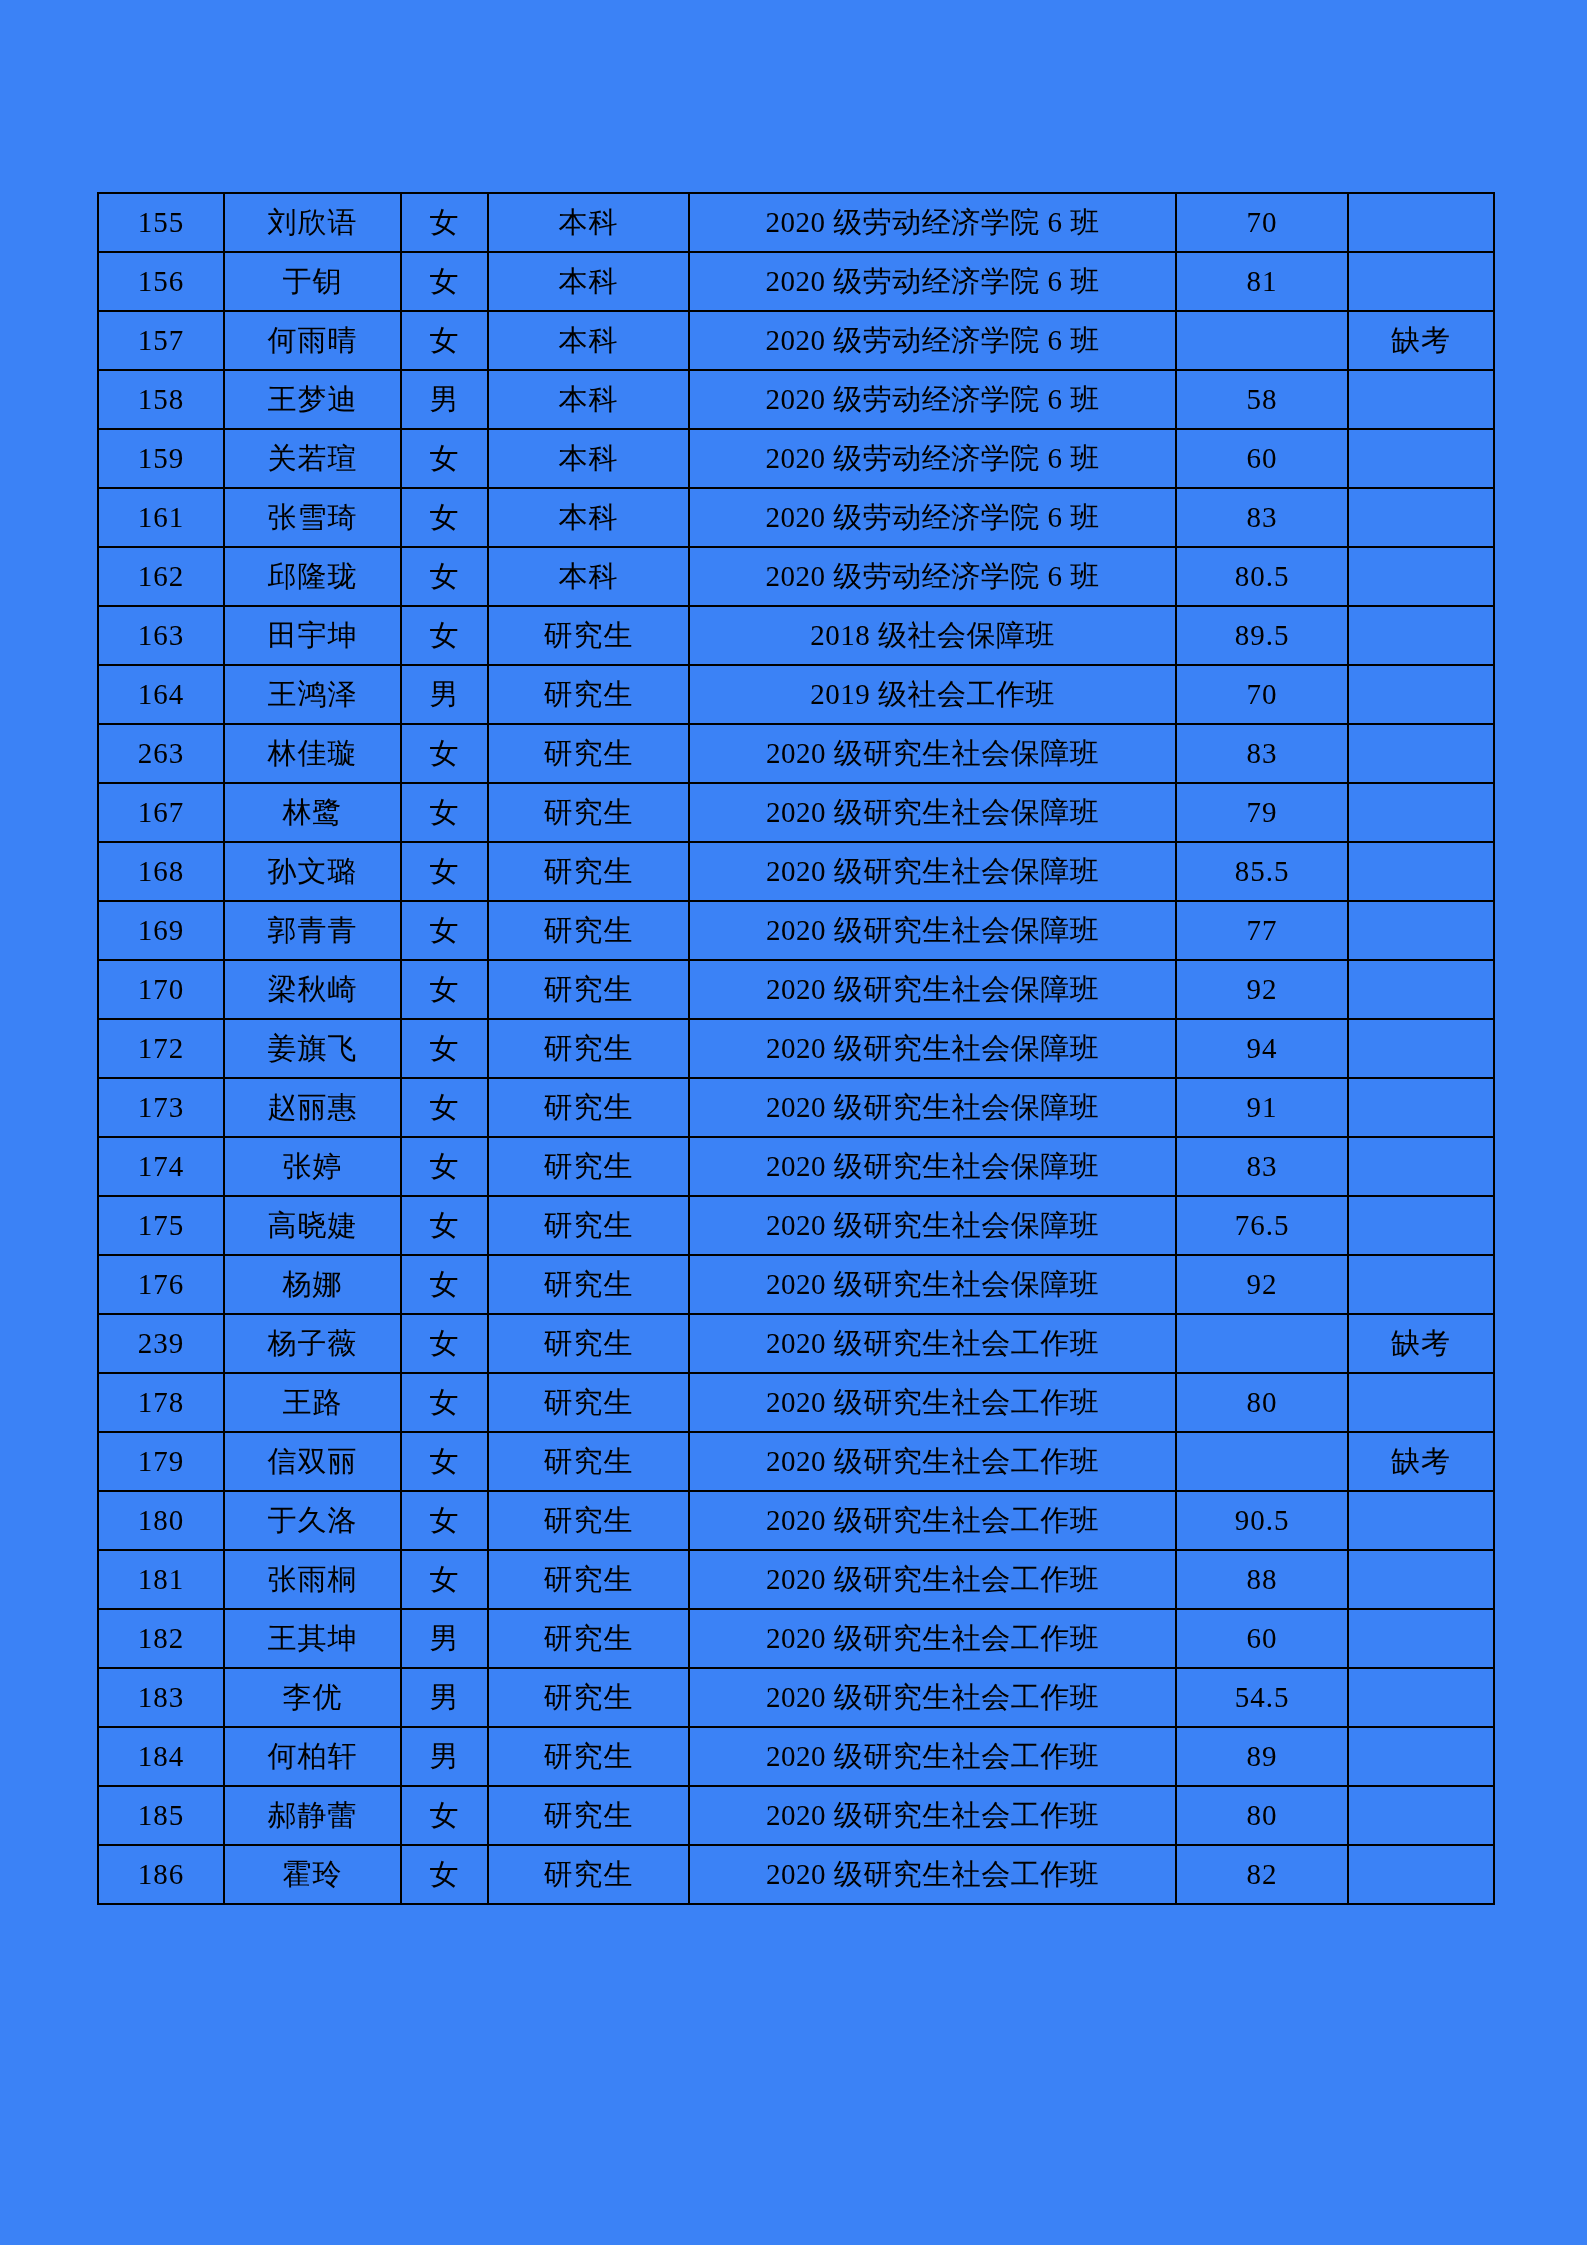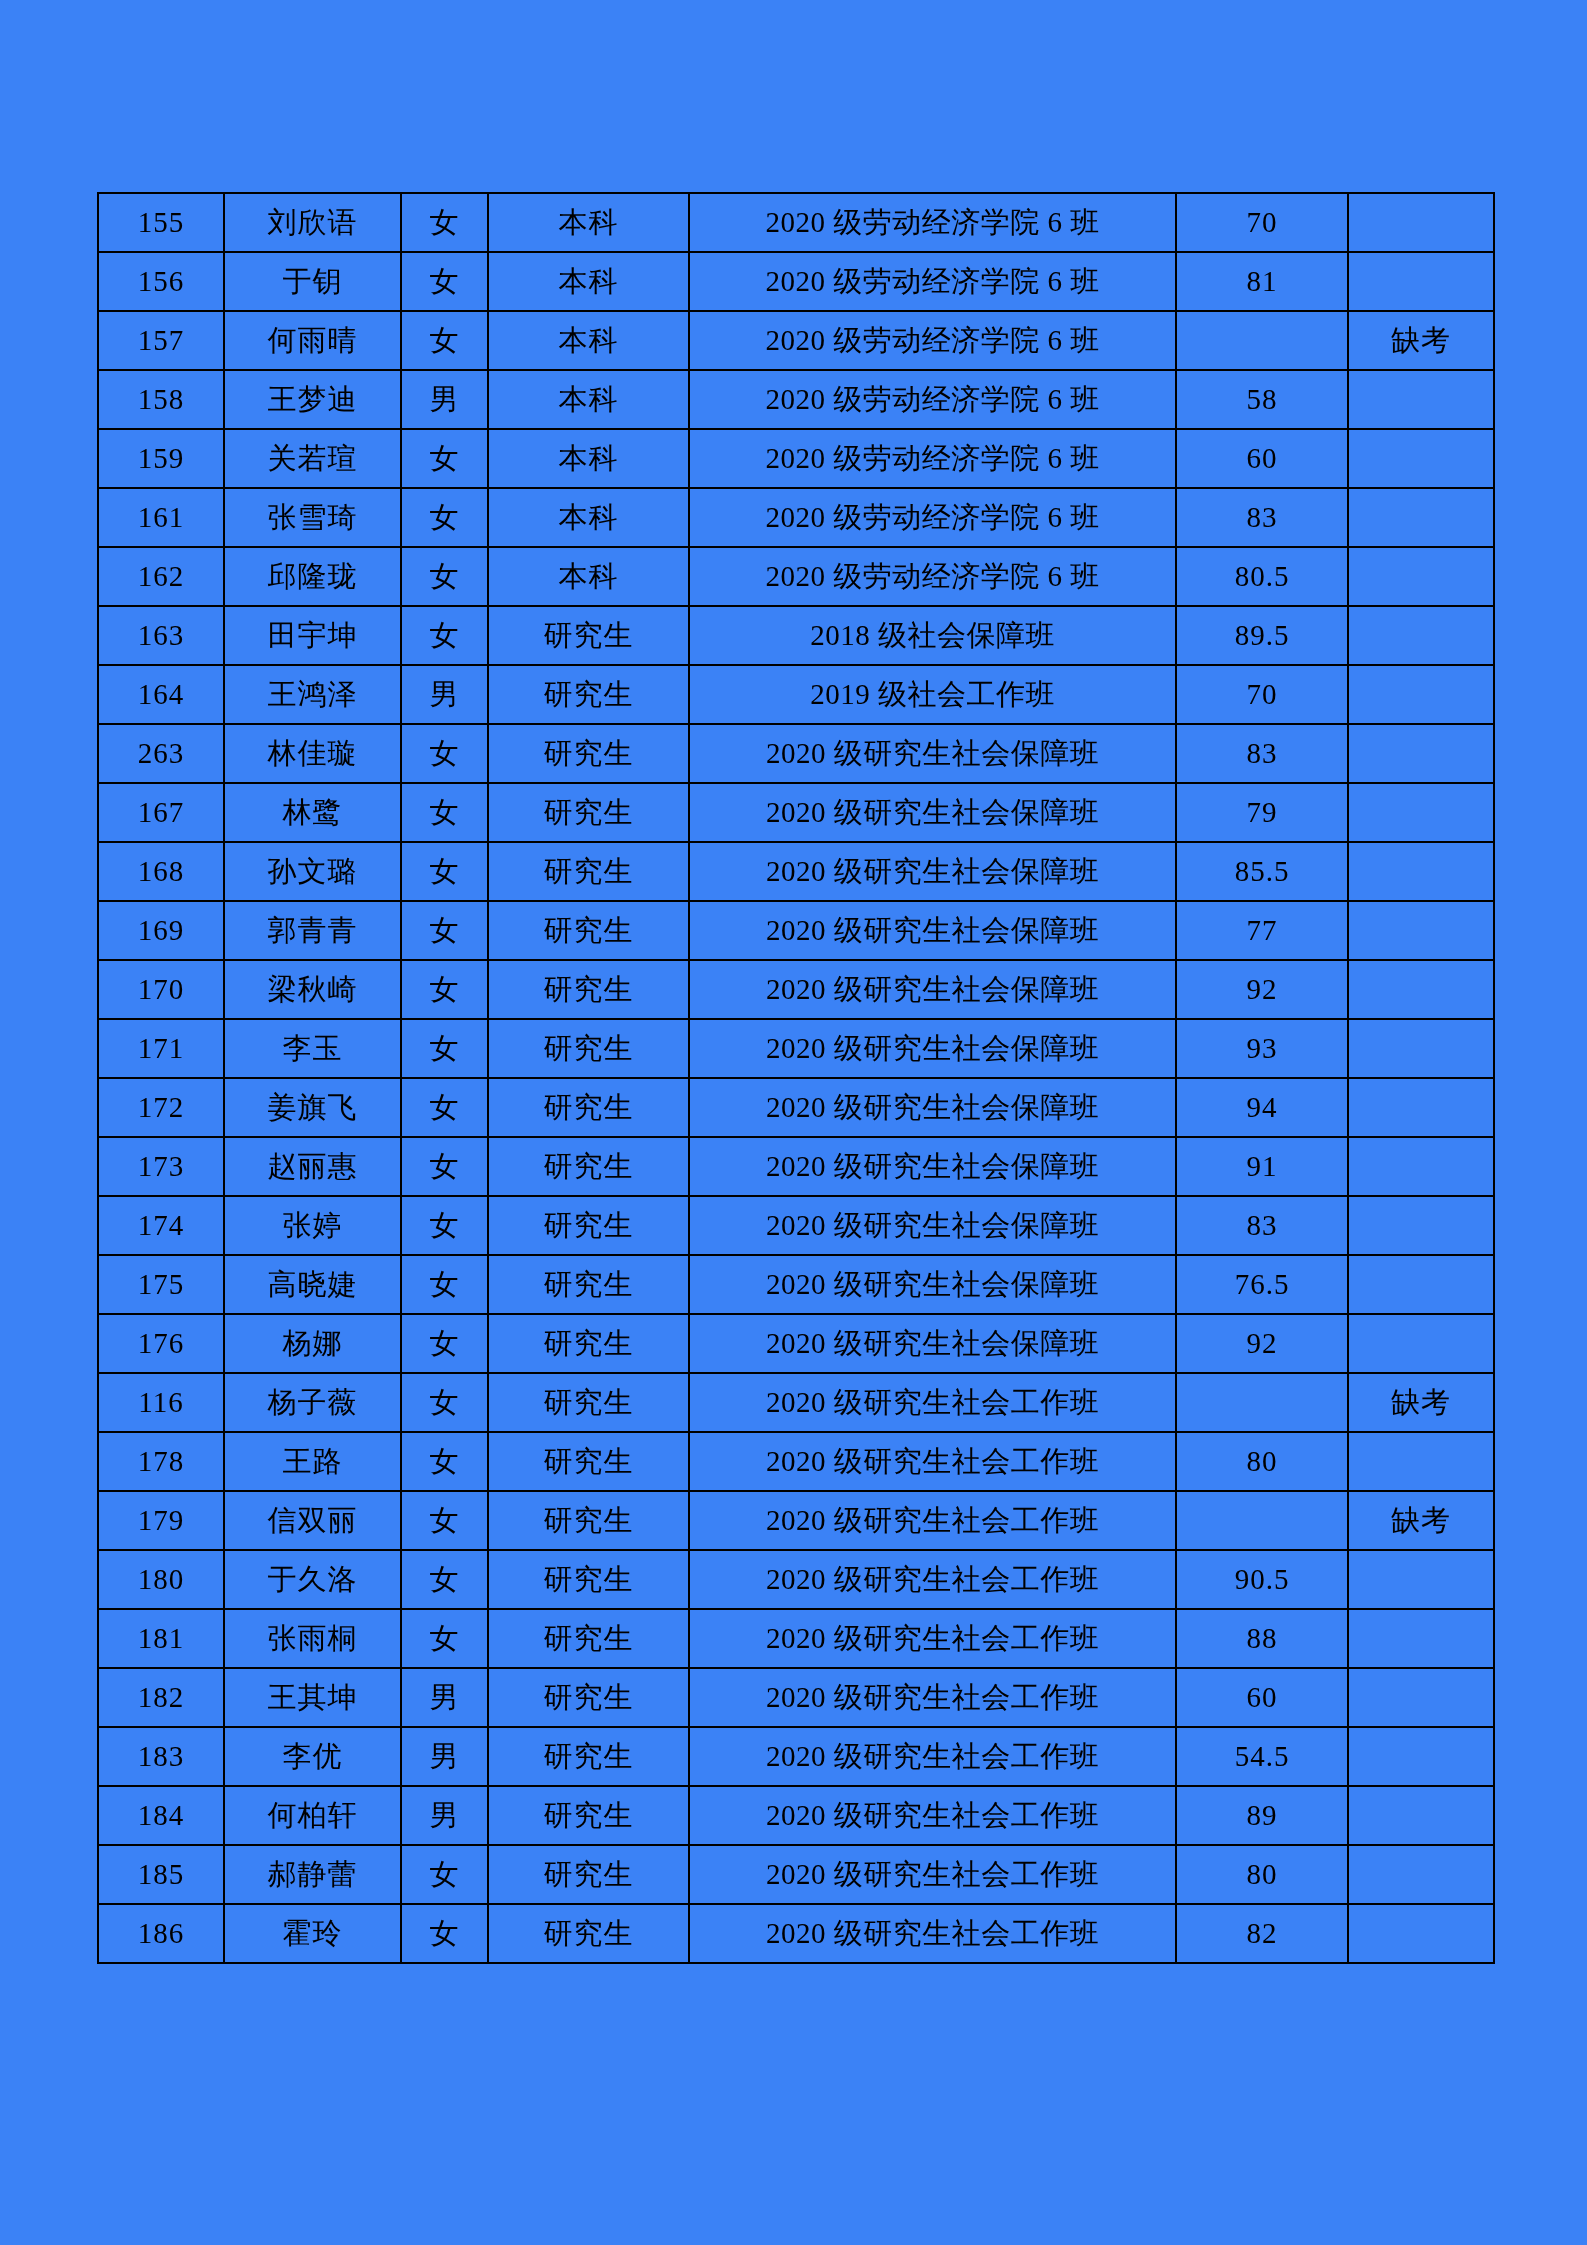--- a/index.html
+++ b/index.html
@@ -174,29 +174,20 @@
         <tr>
     <td>170</td>
     <td>梁秋崎</td>
     <td>女</td>
     <td>研究生</td>
     <td class="class-col">2020 级研究生社会保障班</td>
     <td>92</td>
     <td></td>
   </tr>
         <tr>
-    <td>171</td>
-    <td>李玉</td>
-    <td>女</td>
-    <td>研究生</td>
-    <td class="class-col">2020 级研究生社会保障班</td>
-    <td>93</td>
-    <td></td>
-  </tr>
-        <tr>
     <td>172</td>
     <td>姜旗飞</td>
     <td>女</td>
     <td>研究生</td>
     <td class="class-col">2020 级研究生社会保障班</td>
     <td>94</td>
     <td></td>
   </tr>
         <tr>
     <td>173</td>
@@ -228,21 +219,21 @@
         <tr>
     <td>176</td>
     <td>杨娜</td>
     <td>女</td>
     <td>研究生</td>
     <td class="class-col">2020 级研究生社会保障班</td>
     <td>92</td>
     <td></td>
   </tr>
         <tr>
-    <td>116</td>
+    <td>239</td>
     <td>杨子薇</td>
     <td>女</td>
     <td>研究生</td>
     <td class="class-col">2020 级研究生社会工作班</td>
     <td></td>
     <td>缺考</td>
   </tr>
         <tr>
     <td>178</td>
     <td>王路</td>

